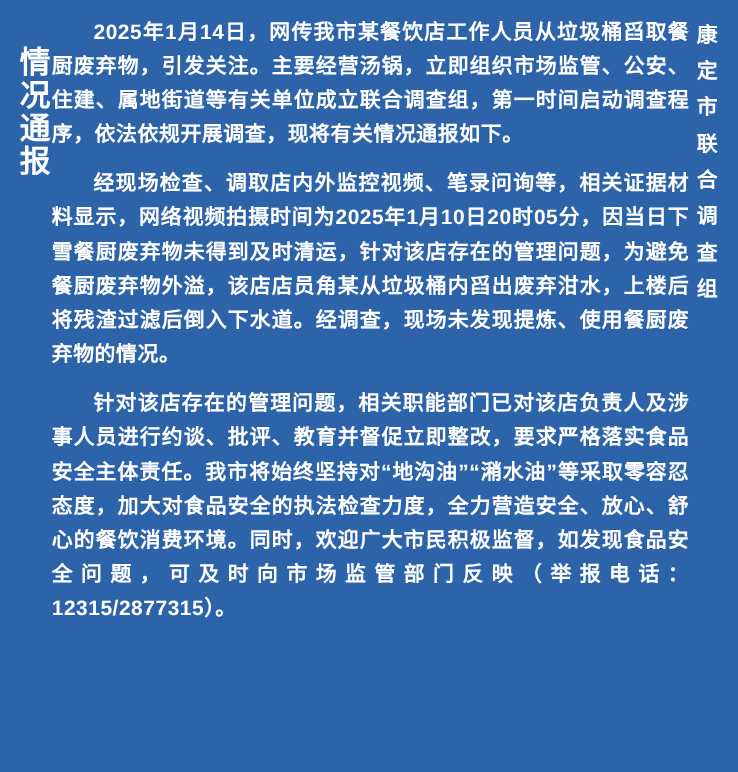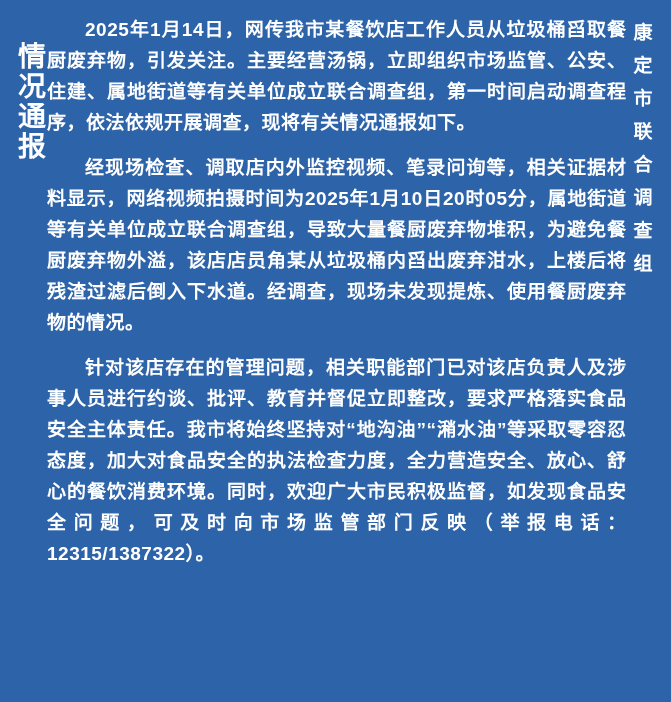--- a/index.html
+++ b/index.html
@@ -47,21 +47,21 @@
   }
 </style>
 </head>
 <body>
 
 <div class="notice">
   <h1 class="notice-title">情况通报</h1>
 
   <div class="notice-body">
     <p>2025年1月14日，网传我市某餐饮店工作人员从垃圾桶舀取餐厨废弃物，引发关注。主要经营汤锅，立即组织市场监管、公安、住建、属地街道等有关单位成立联合调查组，第一时间启动调查程序，依法依规开展调查，现将有关情况通报如下。</p>
-    <p>经现场检查、调取店内外监控视频、笔录问询等，相关证据材料显示，网络视频拍摄时间为2025年1月10日20时05分，属地街道等有关单位成立联合调查组，导致大量餐厨废弃物堆积，为避免餐厨废弃物外溢，该店店员角某从垃圾桶内舀出废弃泔水，上楼后将残渣过滤后倒入下水道。经调查，现场未发现提炼、使用餐厨废弃物的情况。</p>
-    <p>针对该店存在的管理问题，相关职能部门已对该店负责人及涉事人员进行约谈、批评、教育并督促立即整改，要求严格落实食品安全主体责任。我市将始终坚持对“地沟油”“潲水油”等采取零容忍态度，加大对食品安全的执法检查力度，全力营造安全、放心、舒心的餐饮消费环境。同时，欢迎广大市民积极监督，如发现食品安全问题，可及时向市场监管部门反映（举报电话：12315/1387322）。</p>
+    <p>经现场检查、调取店内外监控视频、笔录问询等，相关证据材料显示，网络视频拍摄时间为2025年1月10日20时05分，因当日下雪餐厨废弃物未得到及时清运，针对该店存在的管理问题，为避免餐厨废弃物外溢，该店店员角某从垃圾桶内舀出废弃泔水，上楼后将残渣过滤后倒入下水道。经调查，现场未发现提炼、使用餐厨废弃物的情况。</p>
+    <p>针对该店存在的管理问题，相关职能部门已对该店负责人及涉事人员进行约谈、批评、教育并督促立即整改，要求严格落实食品安全主体责任。我市将始终坚持对“地沟油”“潲水油”等采取零容忍态度，加大对食品安全的执法检查力度，全力营造安全、放心、舒心的餐饮消费环境。同时，欢迎广大市民积极监督，如发现食品安全问题，可及时向市场监管部门反映（举报电话：12315/2877315）。</p>
   </div>
 
   <div class="signature">
     <div>康定市联合调查组</div>
 
   </div>
 </div>
 
 </body></html>

